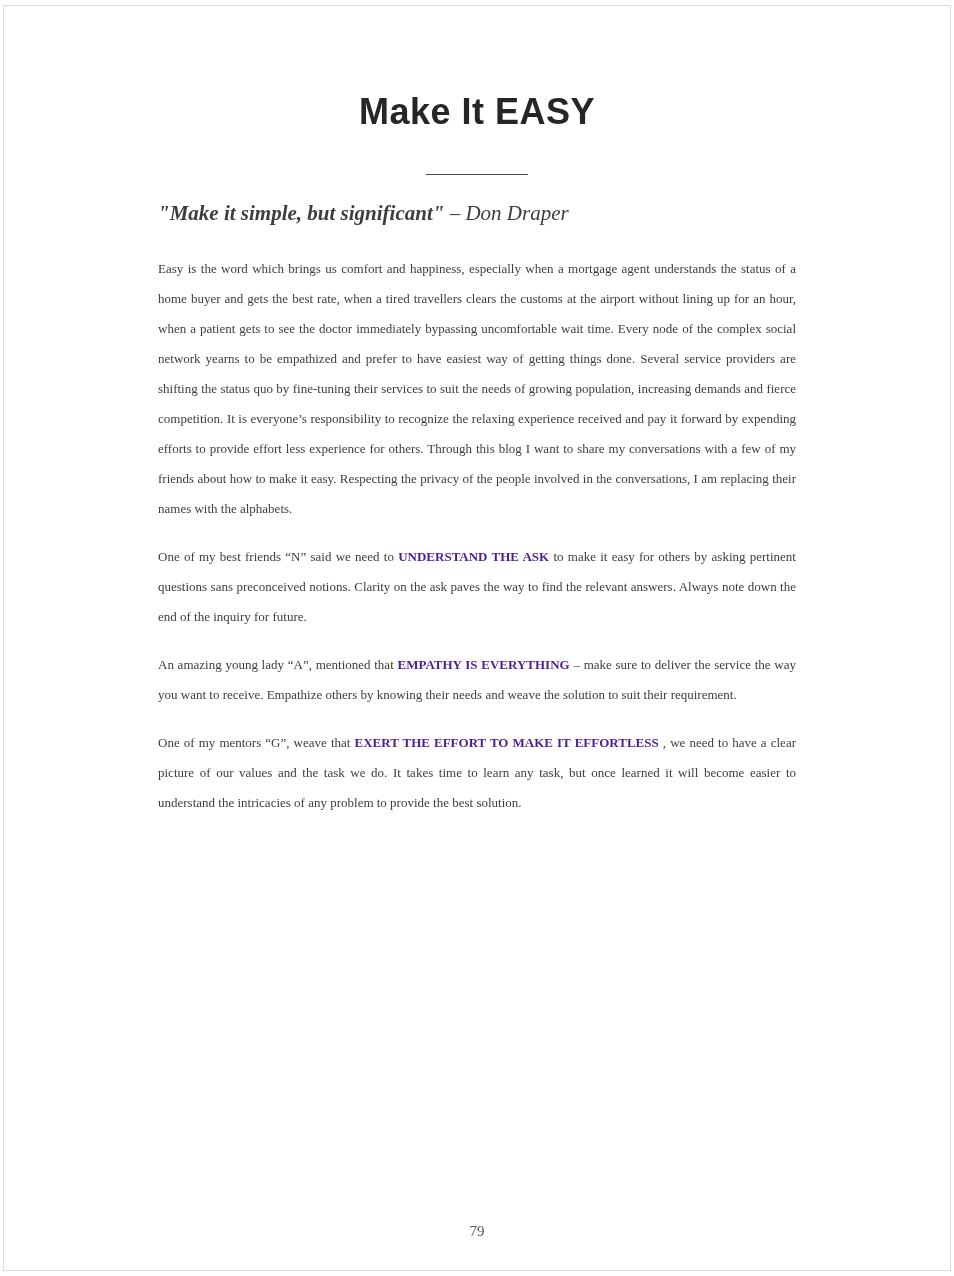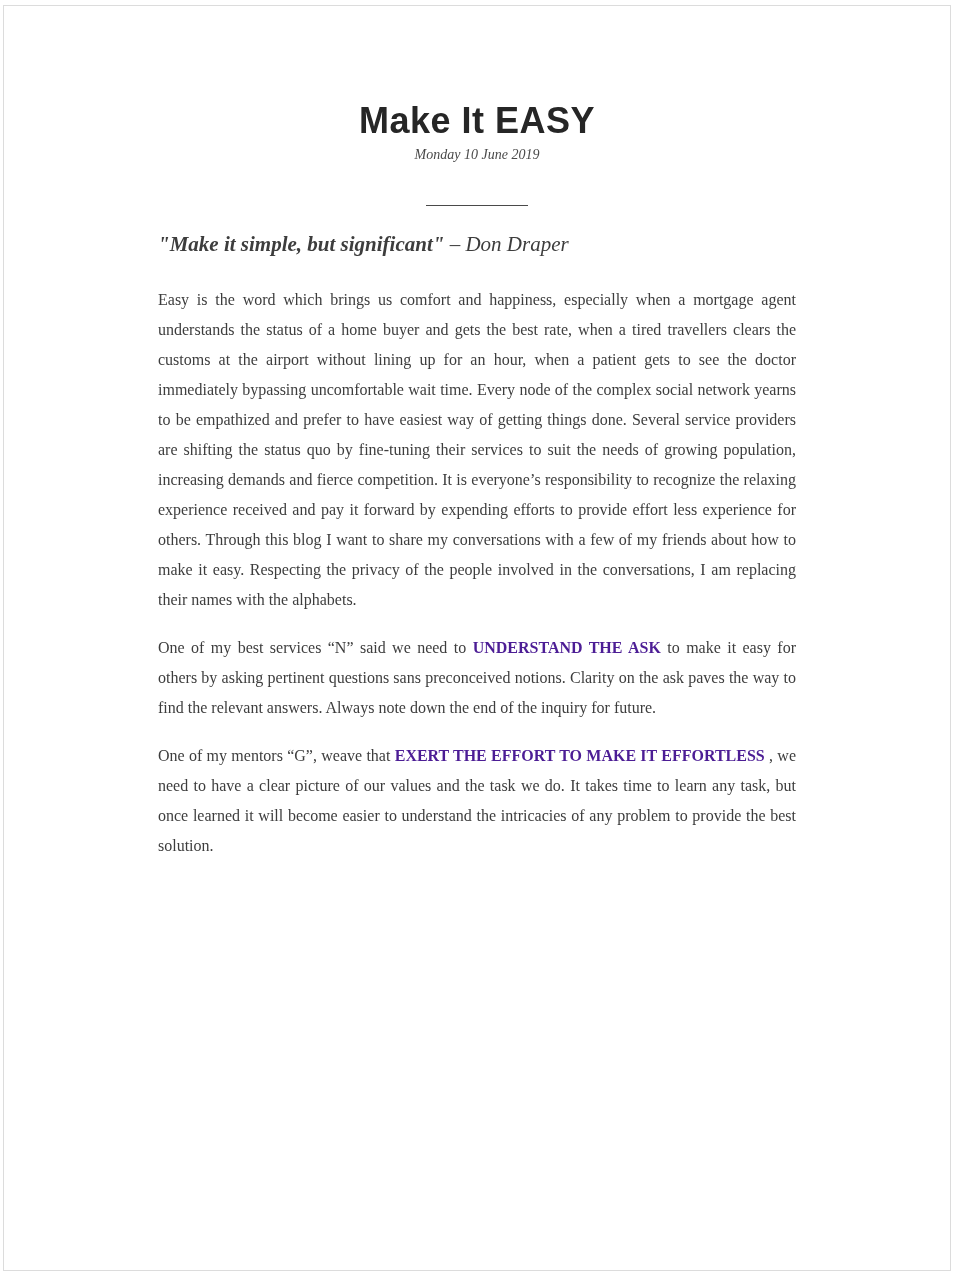--- a/index.html
+++ b/index.html
@@ -16,21 +16,21 @@
     font-family: "Liberation Serif", serif;
   }
   .page-border {
     position: absolute;
     top: 5px; left: 3px; right: 3px; bottom: 5px;
     border: 1px solid #dcdcdc;
     pointer-events: none;
   }
   .content {
     position: relative;
-    margin: 9px 158px;
+    margin: 0 158px;
     padding-top: 92px;
     color: #3d3d3d;
   }
   .doc-title {
     font-family: "Liberation Sans", sans-serif;
     font-weight: 800;
     font-size: 36px;
     letter-spacing: 0.5px;
     color: #262626;
     text-align: center;
@@ -56,21 +56,21 @@
     color: #3d3d3d;
   }
   .quote-text {
     font-weight: bold;
     font-style: italic;
   }
   .quote-attribution {
     font-style: italic;
   }
   .body-text p {
-    font-size: 16px;
+    font-size: 13px;
     line-height: 30px;
     text-align: justify;
     margin: 0 0 18px 0;
     color: #3d3d3d;
   }
   .body-text p:first-of-type {
     margin-top: 28px;
   }
   .body-text b {
     font-weight: bold;
@@ -89,39 +89,42 @@
 </head>
 <body>
 
 <div class="page">
   <div class="page-border"></div>
 
   <div class="content">
 
     <h1 class="doc-title">Make It EASY</h1>
 
-    <div class="doc-date">Monday 10 June 2019</div>
 
     <div class="divider"></div>
 
     <div class="quote-line">
       <span class="quote-text">"Make it simple, but significant"</span><span class="quote-attribution"> – Don Draper</span>
     </div>
 
     <div class="body-text">
 
       <p>
         <span>Easy is the word which brings us comfort and happiness, especially when a mortgage agent understands the status of a home buyer and gets the best rate, when a tired travellers clears the customs at the airport without lining up for an hour, when a patient gets to see the doctor immediately bypassing uncomfortable wait time. Every node of the complex social network yearns to be empathized and prefer to have easiest way of getting things done. Several service providers are shifting the status quo by fine-tuning their services to suit the needs of growing population, increasing demands and fierce competition. It is everyone’s responsibility to recognize the relaxing experience received and pay it forward by expending efforts to provide effort less experience for others. Through this blog I want to share my conversations with a few of my friends about how to make it easy. Respecting the privacy of the people involved in the conversations, I am replacing their names with the alphabets.</span>
       </p>
 
       <p>
-        <span>One of my best services “N” said we need to </span><b>UNDERSTAND THE ASK</b><span> to make it easy for others by asking pertinent questions sans preconceived notions. Clarity on the ask paves the way to find the relevant answers. Always note down the end of the inquiry for future.</span>
+        <span>One of my best friends “N” said we need to </span><b>UNDERSTAND THE ASK</b><span> to make it easy for others by asking pertinent questions sans preconceived notions. Clarity on the ask paves the way to find the relevant answers. Always note down the end of the inquiry for future.</span>
       </p>
 
+      <p>
+        <span>An amazing young lady “A”, mentioned that </span><b>EMPATHY IS EVERYTHING</b><span> – make sure to deliver the service the way you want to receive. Empathize others by knowing their needs and weave the solution to suit their requirement.</span>
+      </p>
 
       <p>
         <span>One of my mentors “G”, weave that </span><b>EXERT THE EFFORT TO MAKE IT EFFORTLESS</b><span> , we need to have a clear picture of our values and the task we do. It takes time to learn any task, but once learned it will become easier to understand the intricacies of any problem to provide the best solution.</span>
       </p>
 
     </div>
   </div>
 
+  <div class="page-number">79</div>
 </div>
 
 </body></html>

